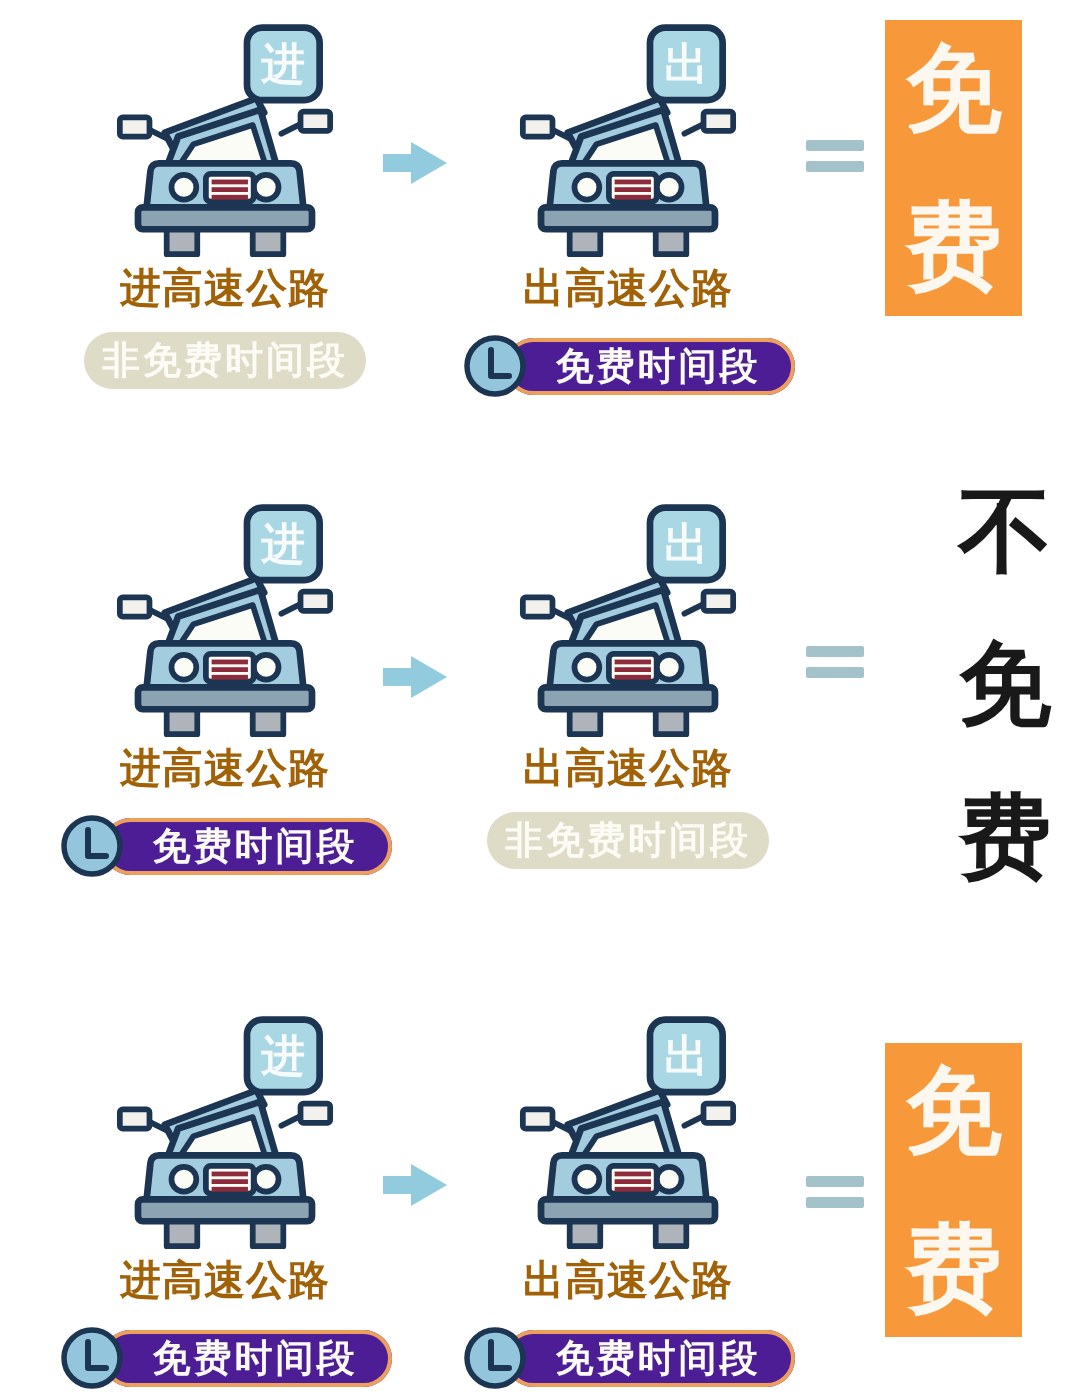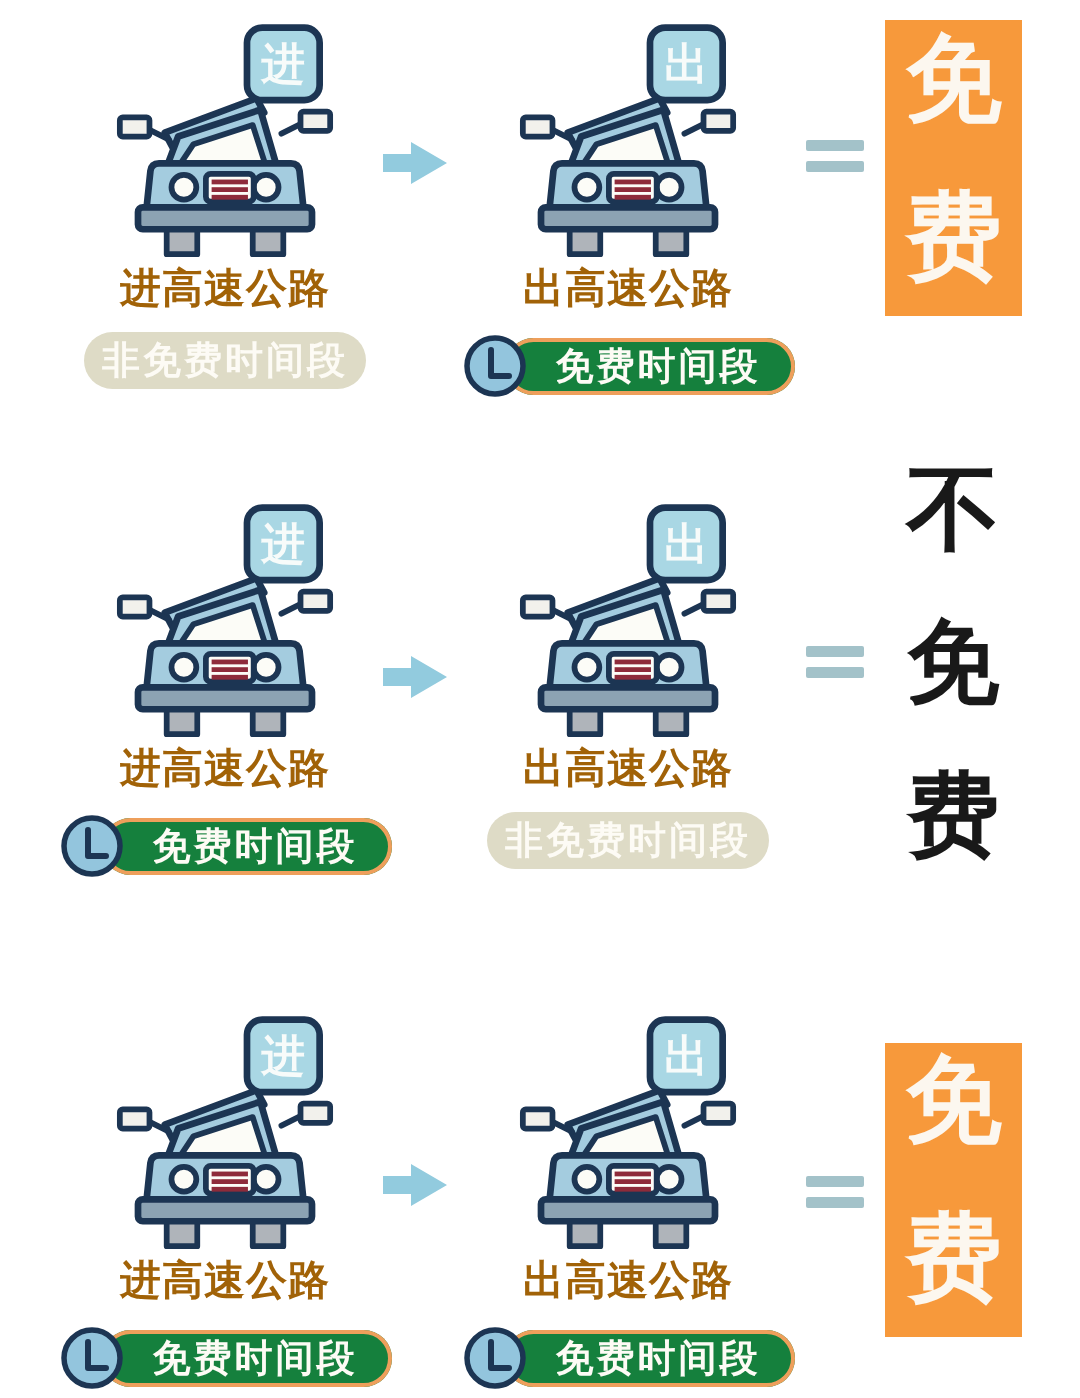--- a/index.html
+++ b/index.html
@@ -18,41 +18,41 @@
   .car{position:absolute;top:18px;left:30px;width:220px;height:239px;}
 
   .car-label{position:absolute;top:266px;left:-60px;width:400px;text-align:center;
     font-size:41px;font-weight:700;color:#a16207;letter-spacing:1px;line-height:1.1;}
 
   .badge-group{position:absolute;top:332px;left:-110px;width:500px;
     display:flex;align-items:center;justify-content:center;}
   .clock{width:68px;height:68px;flex:none;margin-right:-24px;position:relative;z-index:2;}
   .pill{height:57px;border-radius:30px;display:flex;align-items:center;justify-content:center;
     font-weight:700;font-size:38px;letter-spacing:3px;color:#fdfbf5;padding:16px 18px;box-sizing:border-box;}
-  .pill.free{background:#15803d;box-shadow:inset 0 0 0 4px #ee9f5b;min-width:290px;padding-left:34px;}
+  .pill.free{background:#4c1d95;box-shadow:inset 0 0 0 4px #ee9f5b;min-width:290px;padding-left:34px;}
   .pill.nonfree{background:#dedbc6;min-width:276px;}
 
   .arrow{position:absolute;left:383px;width:66px;height:50px;}
   .row-1 .arrow{top:138px;}
   .row-2 .arrow{top:172px;}
   .row-3 .arrow{top:168px;}
   .arrow svg{width:100%;height:100%;display:block;}
 
   .equals{position:absolute;left:806px;width:58px;}
   .row-1 .equals{top:140px;}
   .row-2 .equals{top:166px;}
   .row-3 .equals{top:184px;}
   .equals .bar{display:block;width:58px;height:11px;background:#a3c2c9;border-radius:2px;margin-bottom:10px;}
   .equals .bar:last-child{margin-bottom:0;}
 
-  .result{position:absolute;display:flex;align-items:flex-end;justify-content:center;}
+  .result{position:absolute;display:flex;align-items:center;justify-content:center;}
   .result.free-block{left:885px;width:137px;background:#f7993b;color:#fcf7ef;}
   .row-1 .result.free-block{top:20px;height:296px;}
   .row-3 .result.free-block{top:51px;height:294px;}
-  .result.dark-text{left:878px;width:150px;top:-4px;height:416px;color:#191919;}
+  .result.dark-text{left:930px;width:150px;top:-4px;height:416px;color:#191919;}
 
   .vtext{display:block;width:1.12em;text-align:center;word-break:break-all;font-weight:700;}
   .free-block .vtext{font-size:97px;line-height:158px;}
   .dark-text .vtext{font-size:93px;line-height:153px;}
 
   .sign-text{font-size:46px;font-weight:700;fill:#f7fbfa;}
   .defs-hidden{position:absolute;width:0;height:0;overflow:hidden;}
 </style>
 </head>
 <body>

